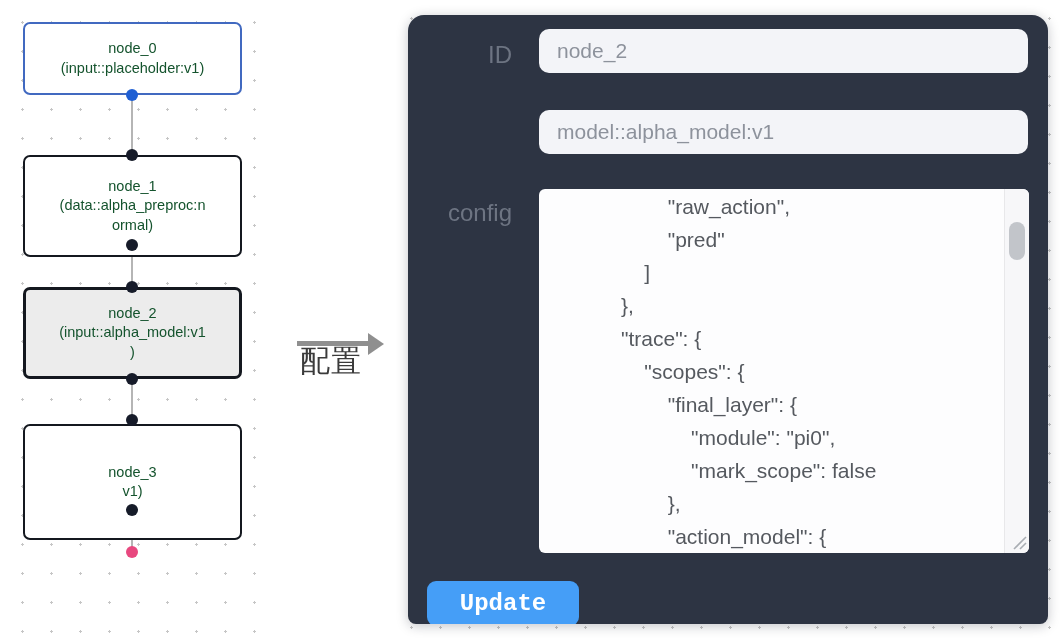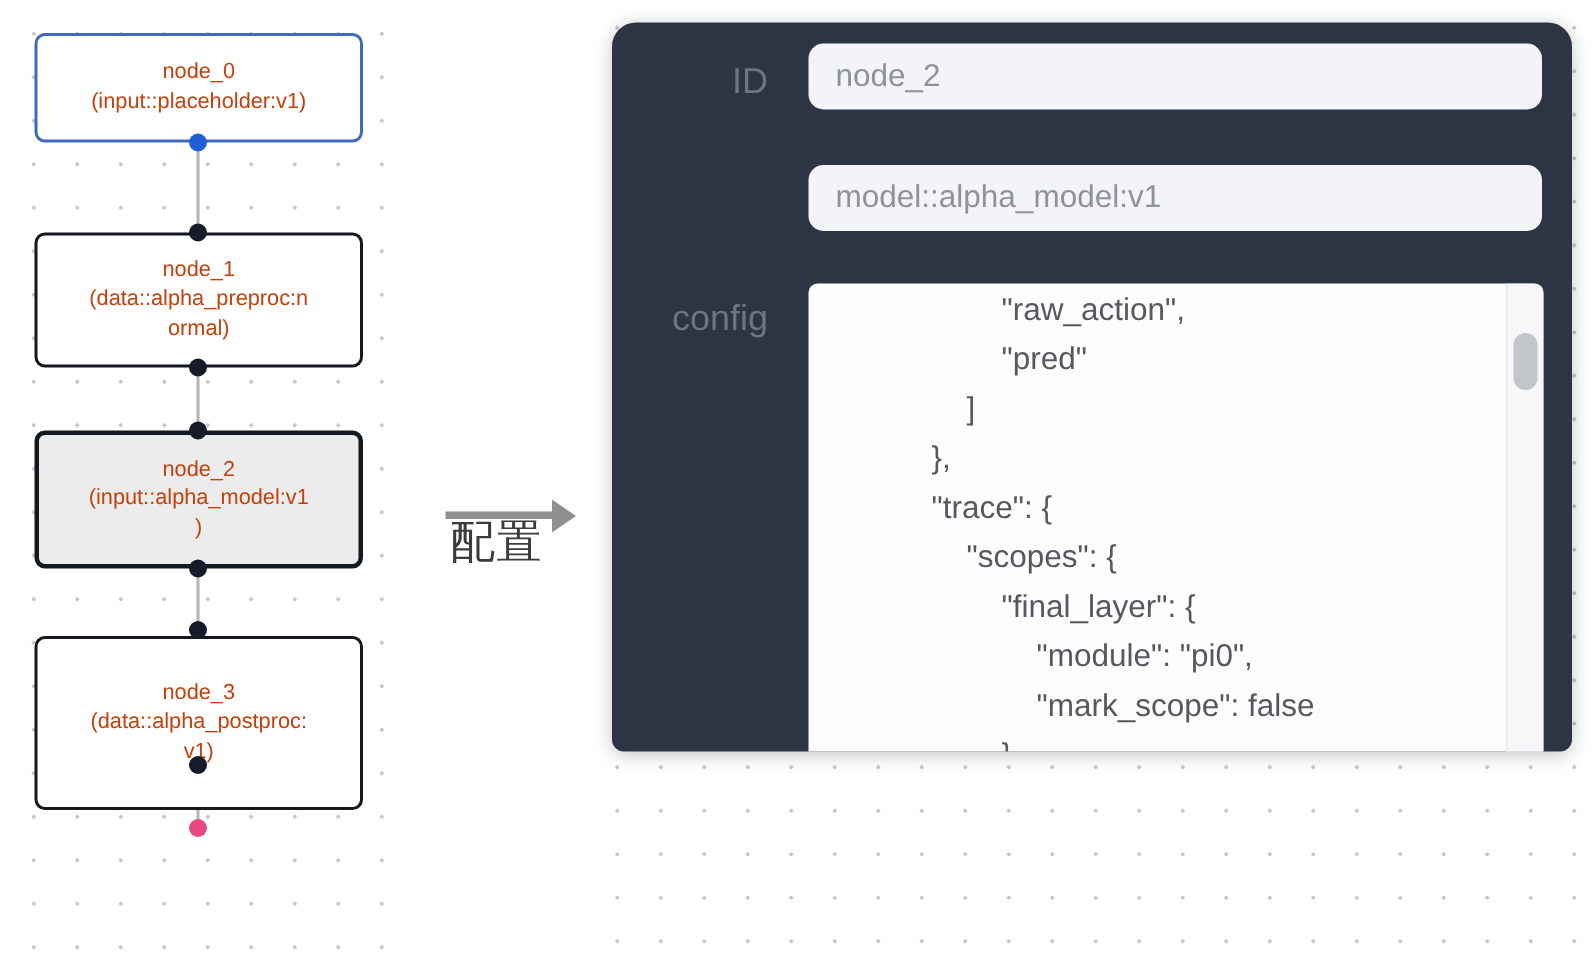--- a/index.html
+++ b/index.html
@@ -11,24 +11,24 @@
   .dots-left, .dots-right { position:absolute; top:0; height:643px;
       background-image: radial-gradient(circle, #c6c6c6 1.2px, transparent 1.3px);
       background-size: 29px 29px; }
   .dots-left  { left:0;   width:278px; background-position:8px 8px; }
   .dots-right { left:388px; width:674px; background-position:9px 4px; }
 
   
   .node { position:absolute; left:23px; width:219px; background:#ffffff;
           border:2px solid #14181f; border-radius:7px;
           display:flex; flex-direction:column; align-items:center; justify-content:center;
-          font-size:14.5px; line-height:19.5px; color:#c2410c; text-align:center; cursor:pointer; }
+          font-size:14.5px; line-height:19.5px; color:#14532d; text-align:center; cursor:pointer; }
   .node div { white-space:nowrap; }
   .node.n0 { top:22px;  height:73px; border-color:#4169c0; }
-  .node.n1 { top:155px; height:90px; }
+  .node.n1 { top:155px; height:102px; }
   .node.n2 { top:287px; height:92px; background:#ececec; border-width:3px; }
   .node.n3 { top:424px; height:116px; }
   .node.n4 { top:552px; height:70px; border-color:#e8487f; }
 
   .edge { position:absolute; left:131px; width:2px; background:#b5b5b5; }
   .e0 { top:95px;  height:60px; }
   .e1 { top:245px; height:42px; }
   .e2 { top:379px; height:41px; }
   .e3 { top:510px; height:42px; }
 
@@ -41,21 +41,21 @@
 
   
   .transfer-label { position:absolute; left:296px; top:297px; width:70px;
       font-size:30px; color:#3b3b3b; text-align:center; letter-spacing:1px;margin-top:44px; }
   .arrow-shaft { position:absolute; left:297px; top:341px; width:72px; height:5px; background:#8f8f8f; }
   .arrow-head  { position:absolute; left:368px; top:332.5px; width:0; height:0;
       border-top:11px solid transparent; border-bottom:11px solid transparent;
       border-left:16px solid #8f8f8f; }
 
   
-  .panel { position:absolute; left:408px; top:15px; width:640px; height:486px;
+  .panel { position:absolute; left:408px; top:15px; width:640px; height:609px;
            background:#2d3443; border-radius:16px 16px 8px 8px; overflow:hidden;
            box-shadow:0 2px 12px rgba(20,25,40,.25); }
   .p-label { position:absolute; left:0; width:104px; text-align:right;
              color:#6d7482; font-size:24px; }
   .lbl-id     { top:26px; }
   .lbl-type   { top:106px; }
   .lbl-config { top:184px; }
 
   .p-input { position:absolute; left:131px; width:489px; height:44px;
              background:#f3f4f8; border:none; border-radius:10px;
@@ -102,21 +102,20 @@
     <div>(data::alpha_preproc:n</div>
     <div>ormal)</div>
   </div>
   <div class="node n2">
     <div>node_2</div>
     <div>(input::alpha_model:v1</div>
     <div>)</div>
   </div>
   <div class="node n3">
     <div>node_3</div>
-    <div>(data::alpha_postproc:</div>
     <div>v1)</div>
   </div>
 
   <div class="handle blue h0"></div>
   <div class="handle h1"></div>
   <div class="handle h2"></div>
   <div class="handle h3"></div>
   <div class="handle h4"></div>
   <div class="handle h5"></div>
   <div class="handle h6"></div>

